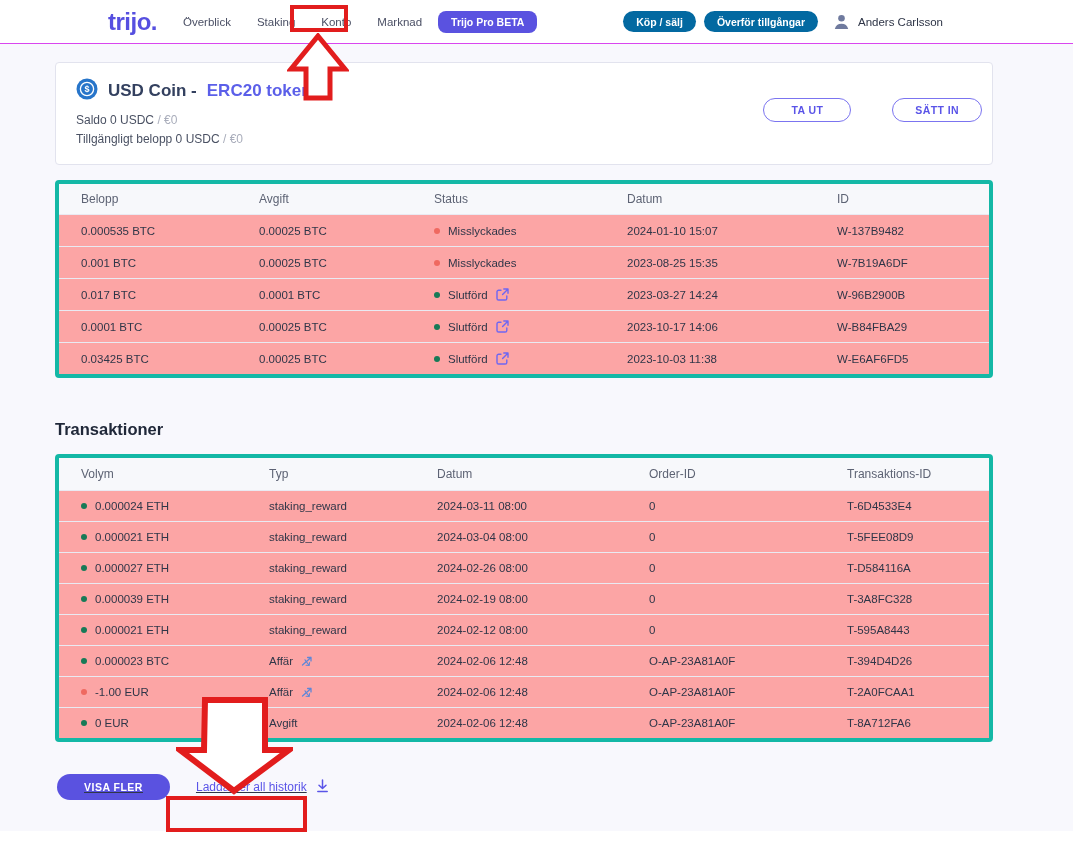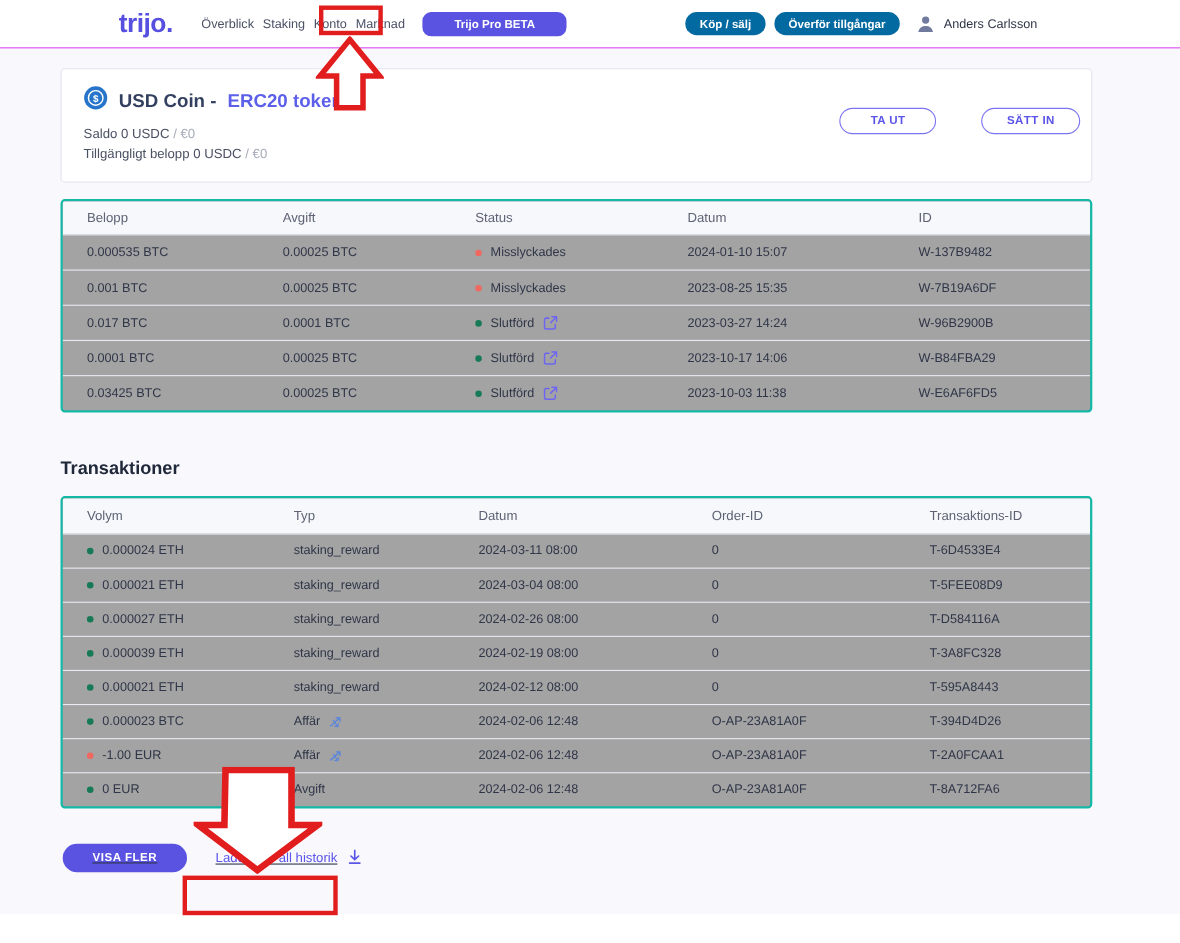--- a/index.html
+++ b/index.html
@@ -14,25 +14,25 @@
   .page { width:1073px; height:831px; background:#f8f8fd; }
 
   
   header {
     height:44px; background:#fff; border-bottom:1px solid #d946ef;
     display:flex; align-items:center; justify-content:space-between;
     padding:0 130px 0 108px;
   }
   .nav-left { display:flex; align-items:center; }
   .logo { font-size:24px; font-weight:800; color:#564fe0; letter-spacing:-0.5px; cursor:pointer; }
-  nav { display:flex; gap:8px; margin-left:26px; }
+  nav { display:flex; gap:26px; margin-left:26px; }
   nav a { font-size:11.5px; color:#4b5065; text-decoration:none; cursor:pointer; }
   .btn-pro {
     margin-left:16px; background:#5a52e0; color:#fff; border:none; border-radius:8px;
-    height:22px; padding:0 29px; font-size:10.5px; font-weight:700; cursor:pointer;
+    height:22px; padding:0 13px; font-size:10.5px; font-weight:700; cursor:pointer;
     font-family:inherit;
   }
   .nav-right { display:flex; align-items:center; }
   .btn-pill {
     background:#0369a1; color:#fff; border:none; border-radius:11px; height:21px;
     padding:0 13px; font-size:10.5px; font-weight:700; cursor:pointer; font-family:inherit;
   }
   .btn-pill + .btn-pill { margin-left:8px; }
   .avatar { margin-left:15px; display:flex; align-items:center; cursor:pointer; }
   .user-name { margin-left:8px; font-size:11.5px; color:#2e3547; }
@@ -53,22 +53,22 @@
     background:transparent; color:#5a54e8; font-size:10.5px; font-weight:700;
     letter-spacing:0.4px; padding:0 22px; cursor:pointer; font-family:inherit;
   }
 
   
   .sec-h { margin:31px 0 0 55px; display:flex; align-items:center; gap:10px; }
   .sec-h h2 { font-size:16.5px; font-weight:700; color:#202839; }
   .refresh { display:flex; align-items:center; cursor:pointer; }
 
   .table {
-    margin:15px 0 0 55px; width:938px; background:#a3a3a3;
-    border:2px solid #14b8a6; border-radius:4px; overflow:hidden;
+    margin:15px 0 0 55px; width:938px; background:#fca5a5;
+    border:4px solid #14b8a6; border-radius:4px; overflow:hidden;
   }
   .thead { display:grid; height:30px; align-items:center; background:#f7f8fb; color:#5d6374; font-size:12px; }
   .w-grid { grid-template-columns:178px 175px 193px 210px 1fr; padding-left:22px; }
   .t-grid { grid-template-columns:188px 168px 212px 198px 1fr; padding-left:22px; }
   .trow { display:grid; height:32px; align-items:center; border-top:1px solid #e9eaf2; font-size:11.5px; color:#2f3648; }
   .trow-sm { height:31px; }
   .thead.t-grid { height:32px; }
   .cell { white-space:nowrap; overflow:hidden; }
   .status-cell, .vol-cell, .typ-cell { display:flex; align-items:center; gap:8px; }
   .dot { width:6px; height:6px; border-radius:50%; flex:0 0 auto; }

